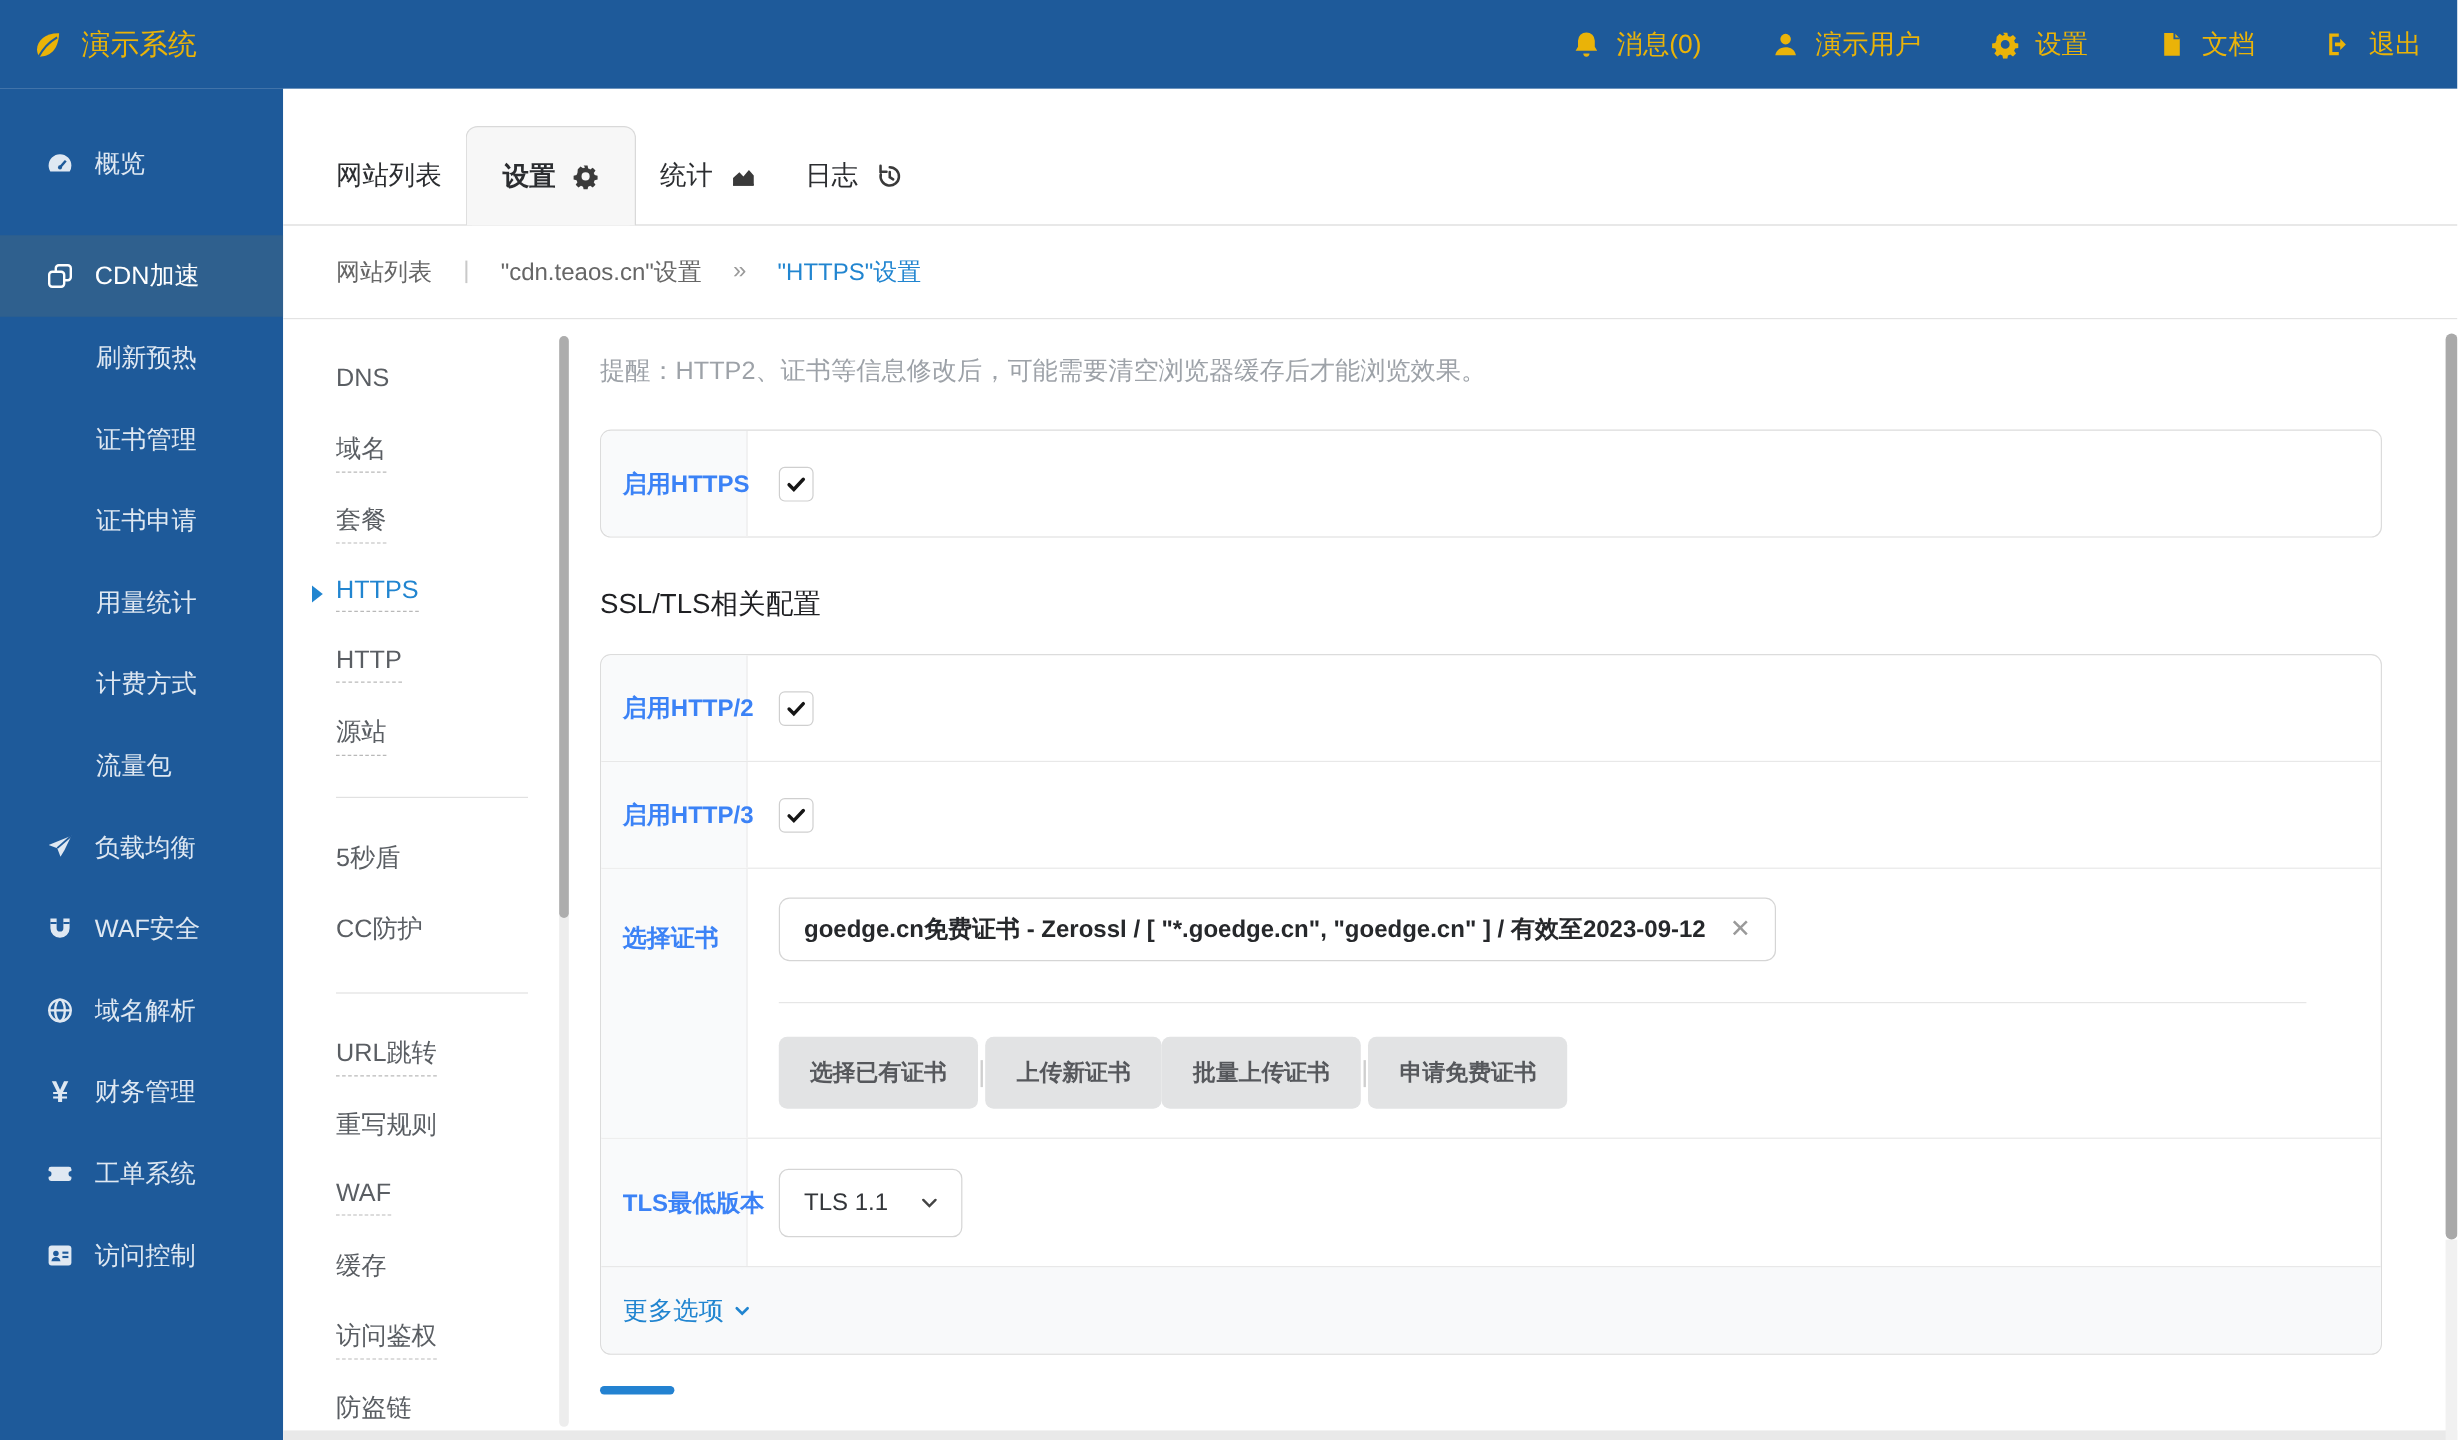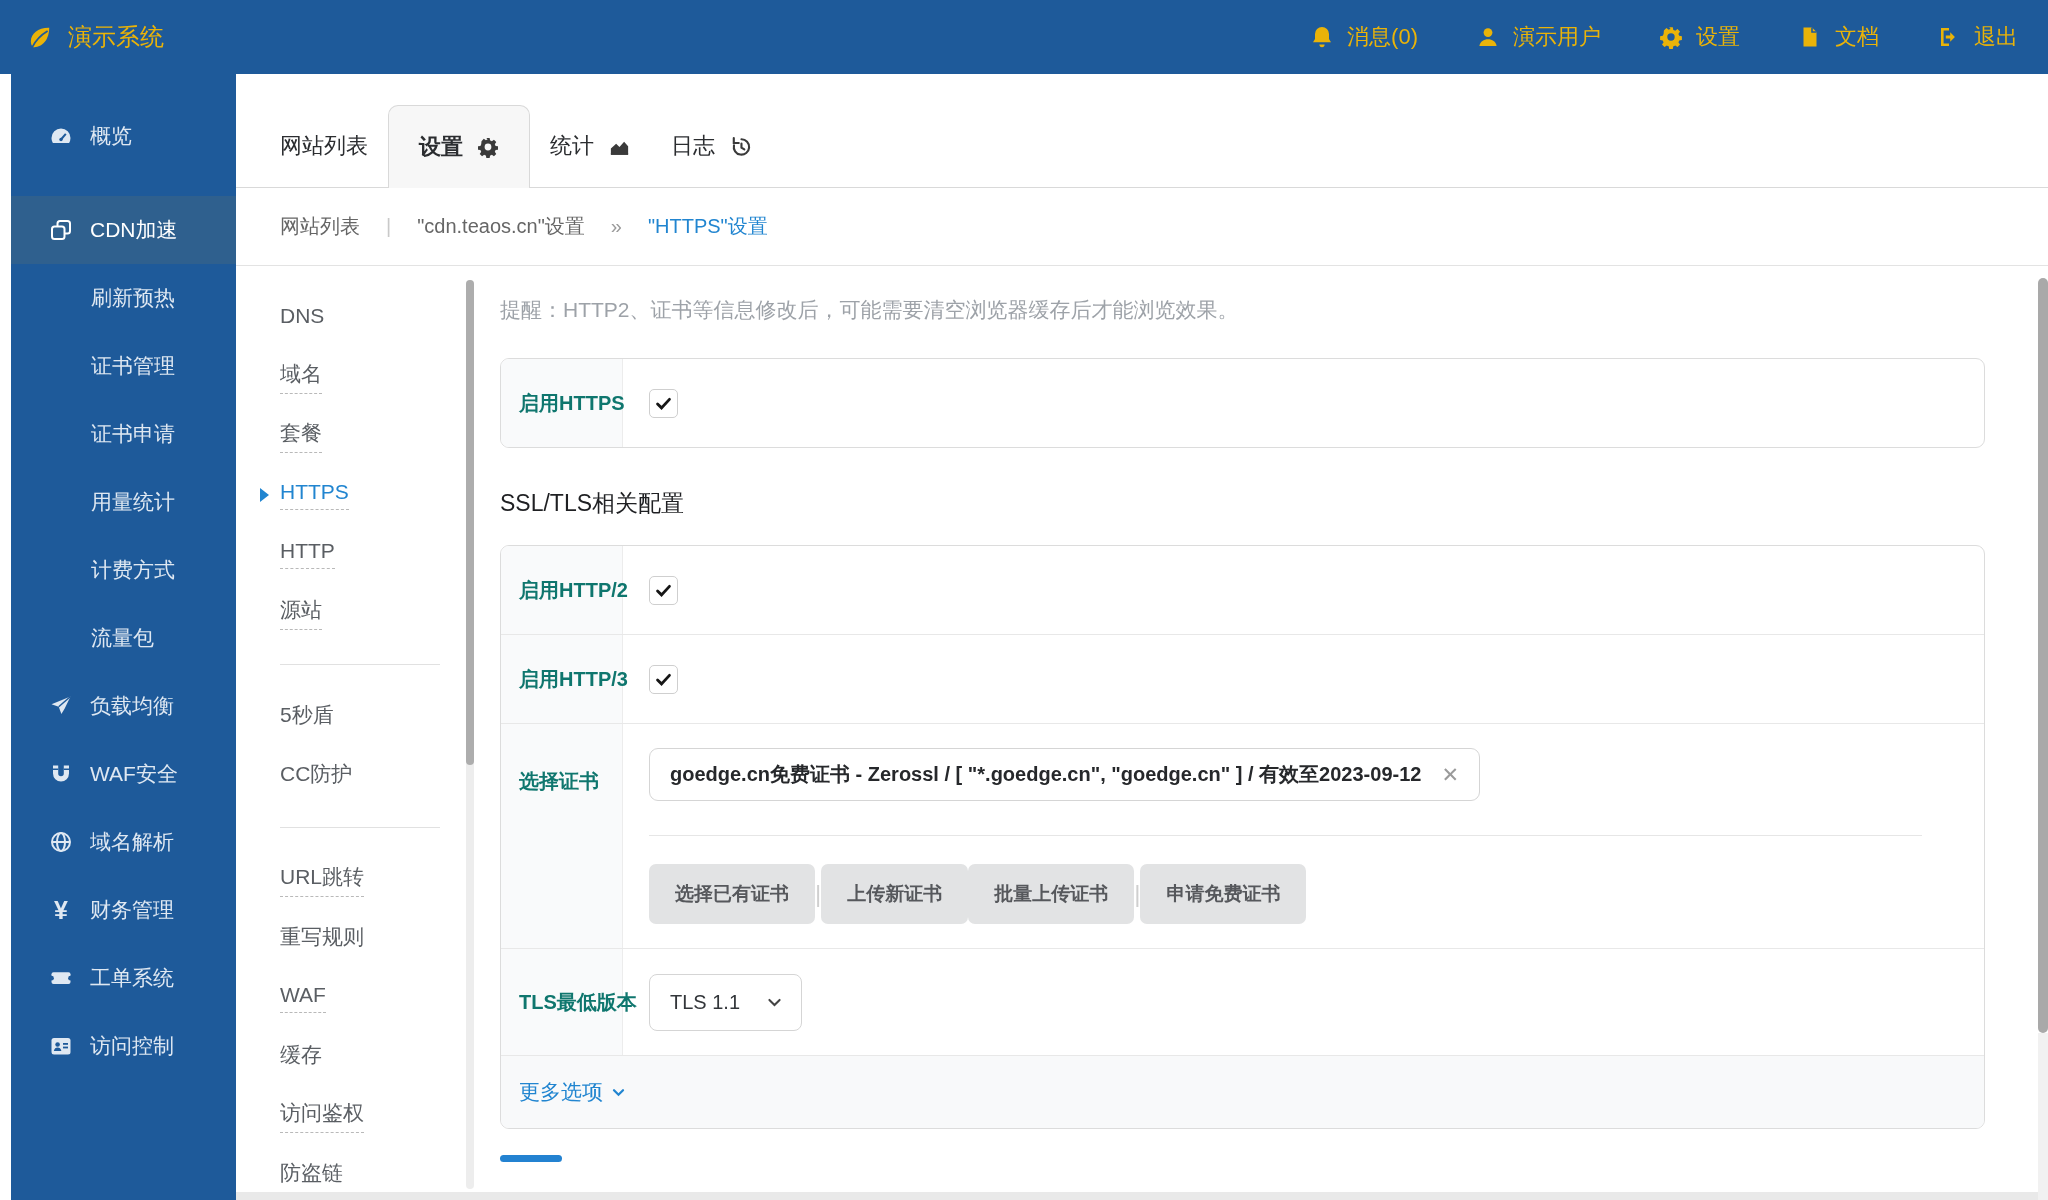--- a/index.html
+++ b/index.html
@@ -10,21 +10,21 @@
 
   
   .topbar{position:absolute;top:0;left:0;right:0;height:74px;background:#1E5A9A;
     display:flex;align-items:center;justify-content:space-between;padding:0 30px 0 26px;
     box-sizing:border-box;color:#eab308;}
   .brand{display:flex;align-items:center;gap:15px;font-size:24px;cursor:pointer;}
   .topnav{display:flex;align-items:center;gap:58px;font-size:22px;}
   .topnav .titem{display:flex;align-items:center;gap:13px;cursor:pointer;white-space:nowrap;}
 
   
-  .sidebar{position:absolute;top:74px;left:11px;width:236px;bottom:0;background:#1E5A9A;
+  .sidebar{position:absolute;top:74px;left:0;width:236px;bottom:0;background:#1E5A9A;
     box-sizing:border-box;padding-top:28px;color:#dfe8f2;font-size:21px;}
   .side-item{height:68px;display:flex;align-items:center;gap:17px;padding-left:38px;cursor:pointer;white-space:nowrap;}
   .side-item.child{padding-left:80px;}
   .side-item.active{background:#2F608E;color:#fff;margin-top:26px;}
   .yen{font-size:25px;font-weight:bold;width:24px;justify-content:center;}
 
   
   .content{position:absolute;top:74px;left:236px;right:0;bottom:0;background:#fff;}
 
   .tabrow{height:114px;border-bottom:1px solid #d9d9d9;display:flex;align-items:flex-end;
@@ -59,21 +59,21 @@
   
   .form{flex:1;padding:0 63px 0 20px;box-sizing:border-box;}
   .notice{font-size:21px;color:#9da2a8;margin:30px 0 0 0;line-height:28px;}
 
   .gtable{border:1px solid #dcdcdc;border-radius:9px;margin-top:34px;background:#fff;overflow:hidden;}
   .gtable.t2{margin-top:26px;}
   .grow{display:flex;align-items:stretch;min-height:88px;}
   .grow + .grow{border-top:1px solid #e8e8e8;}
   .gl{width:122px;flex:none;background:#f9fafb;border-right:1px solid #ececec;
     display:flex;align-items:center;padding-left:18px;box-sizing:border-box;
-    font-weight:bold;font-size:20px;color:#0f766e;white-space:nowrap;}
+    font-weight:bold;font-size:20px;color:#3b82f6;white-space:nowrap;}
   .grow.top .gl{align-items:flex-start;padding-top:44px;}
   .gv{flex:1;padding:24px 26px;box-sizing:border-box;display:flex;align-items:center;}
   .gv.block{display:block;}
 
   .checkbox{width:27px;height:27px;border:1px solid #cfcfcf;border-radius:5px;background:#fff;
     display:inline-flex;align-items:center;justify-content:center;cursor:pointer;}
 
   .section-title{margin:40px 0 0 0;font-size:23px;font-weight:400;color:#1f2023;}
 
   .cert-chip{display:inline-flex;align-items:center;gap:20px;border:1px solid #d5d5d5;border-radius:9px;

